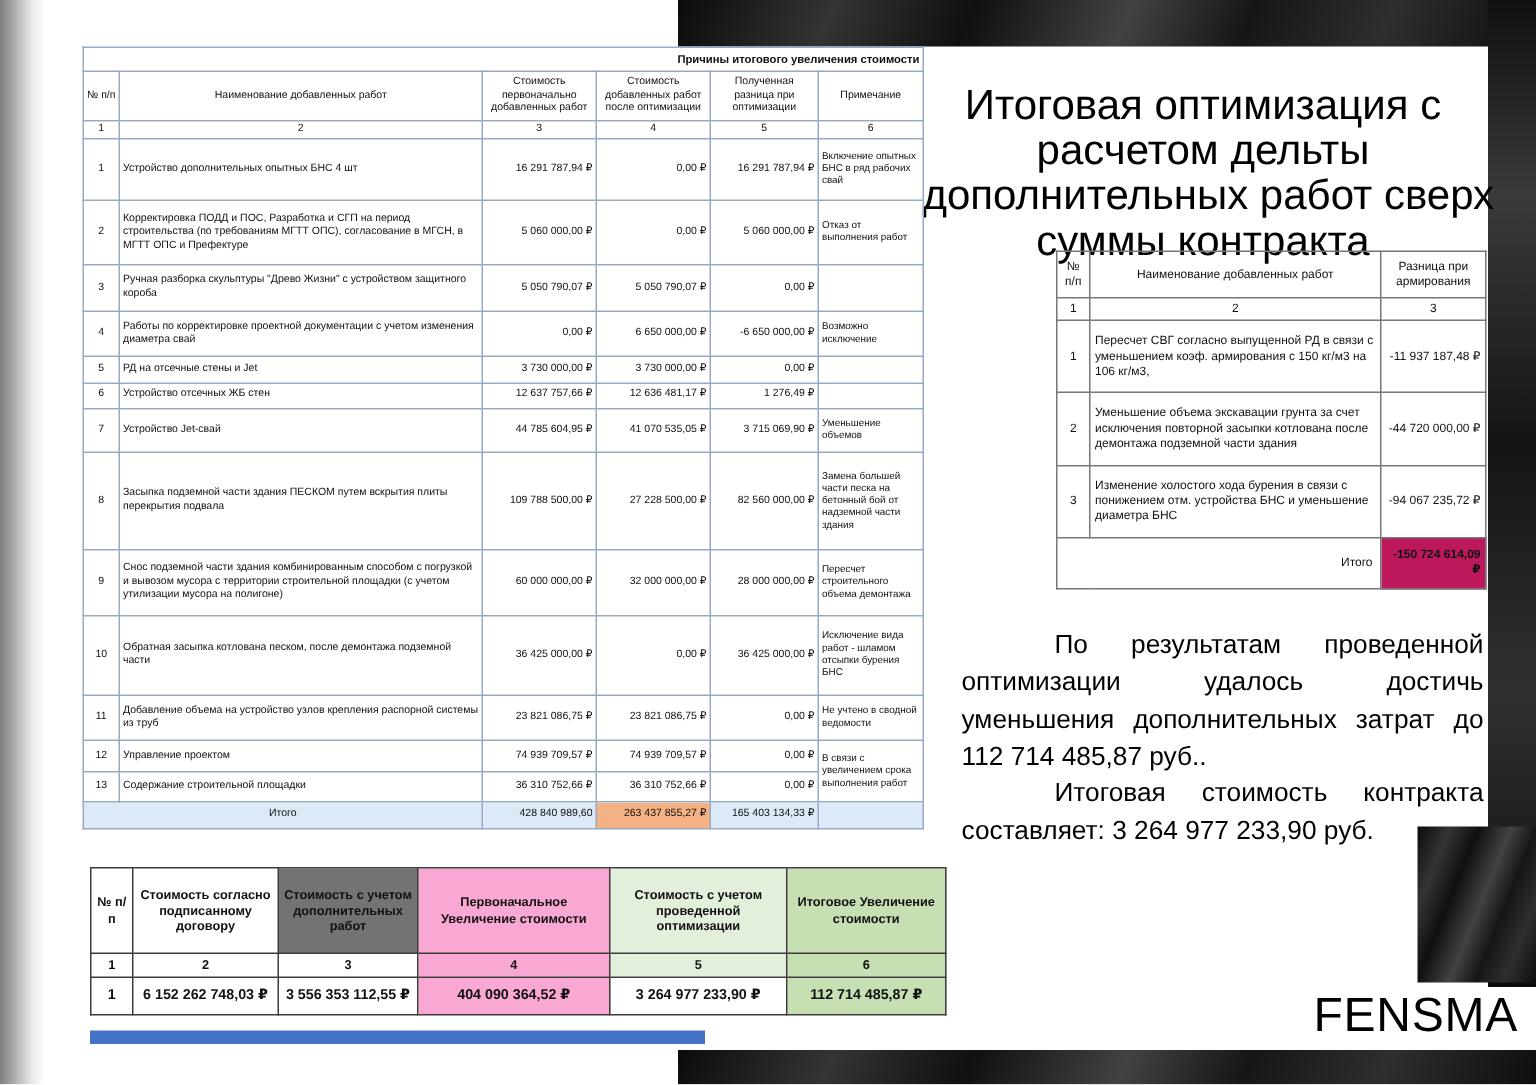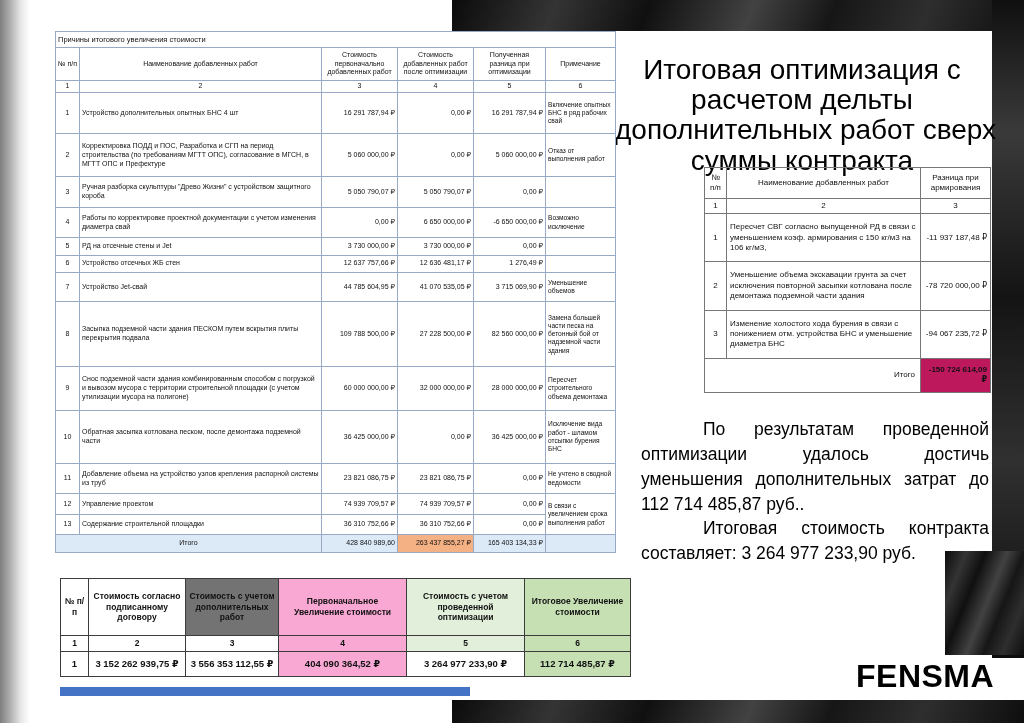--- a/index.html
+++ b/index.html
@@ -29,21 +29,21 @@
   .org{background:#f9a8d4}
   .lg{background:#E2EFDA}
   .g{background:#C6E0B4}
   .dg{background:#be185d}
   .peach{background:#737373}
 
   
   .mt{position:absolute;left:55px;top:31px;width:560px;height:522px;
       border:1.5px solid #3f62a5;font-size:7px;line-height:1.25}
   .mt td{border:1px solid #98a9c6;padding:1px 2px;vertical-align:middle;overflow:hidden}
-  .mt .cap{font-size:7.5px;font-weight:normal;text-align:left;height:13px}
+  .mt .cap{font-size:7.5px;font-weight:bold;text-align:right;height:13px}
   .mt tr.hd td{text-align:center;height:30px}
   .mt tr.cn td{text-align:center;height:9px}
   .mt .note{font-size:6.6px}
   .mt tr.trow td{background:#DCE9F7}
   .mt tr.trow td.org{background:#F4B183}
 
   
   .dt{position:absolute;left:704px;top:167px;width:286px;height:226px;
       border:1.2px solid #555;font-size:8px;line-height:1.3}
   .dt td{border:1px solid #777;padding:2px 3px;vertical-align:middle}
@@ -60,22 +60,22 @@
   
   .st{position:absolute;left:60px;top:578px;width:570px;
       border:1.5px solid #333;font-size:8.5px;font-weight:bold;line-height:1.25}
   .st td{border:1px solid #3c3c3c;padding:2px 3px;text-align:center;vertical-align:middle}
   .st tr.sh td{height:52px}
   .st tr.sn td{height:10px}
   .st tr.sv td{height:20px;font-size:9.5px}
 
   .blue-bar{position:absolute;left:60px;top:687px;width:410px;height:9px;background:#4472C4}
 
-  .logo{position:absolute;left:856px;top:656px;width:156px;height:40px;text-align:left;
-        font-size:32px;font-weight:700;letter-spacing:0.5px;color:#000;line-height:40px}
+  .logo{position:absolute;left:856px;top:656px;width:156px;height:40px;text-align:right;
+        font-size:32px;font-weight:400;letter-spacing:0.5px;color:#000;line-height:40px}
 </style>
 </head>
 <body>
 
 <div class="canvas">
 
   <div class="left-strip"></div>
   <div class="photo photo-top"></div>
   <div class="photo photo-right"></div>
   <div class="photo photo-mid"></div>
@@ -248,21 +248,21 @@
       <td>3</td>
     </tr>
     <tr>
       <td class="c">1</td>
       <td>Пересчет СВГ согласно выпущенной РД в связи с уменьшением коэф. армирования с 150 кг/м3 на 106 кг/м3,</td>
       <td class="m">-11 937 187,48 ₽</td>
     </tr>
     <tr>
       <td class="c">2</td>
       <td>Уменьшение объема экскавации грунта за счет исключения повторной засыпки котлована после демонтажа подземной части здания</td>
-      <td class="m">-78 720 000,00 ₽</td>
+      <td class="m">-44 720 000,00 ₽</td>
     </tr>
     <tr>
       <td class="c">3</td>
       <td>Изменение холостого хода бурения в связи с понижением отм. устройства БНС и уменьшение диаметра БНС</td>
       <td class="m">-94 067 235,72 ₽</td>
     </tr>
     <tr>
       <td class="tl" colspan="2">Итого</td>
       <td class="m dg tv">-150 724 614,09 ₽</td>
     </tr>
@@ -295,21 +295,21 @@
     <tr class="sn">
       <td>1</td>
       <td>2</td>
       <td>3</td>
       <td class="org">4</td>
       <td class="lg">5</td>
       <td class="g">6</td>
     </tr>
     <tr class="sv">
       <td>1</td>
-      <td>3 152 262 939,75 ₽</td>
+      <td>6 152 262 748,03 ₽</td>
       <td>3 556 353 112,55 ₽</td>
       <td class="org">404 090 364,52 ₽</td>
       <td>3 264 977 233,90 ₽</td>
       <td class="g">112 714 485,87 ₽</td>
     </tr>
   </tbody>
     </table>
 
   <div class="blue-bar"></div>
 

